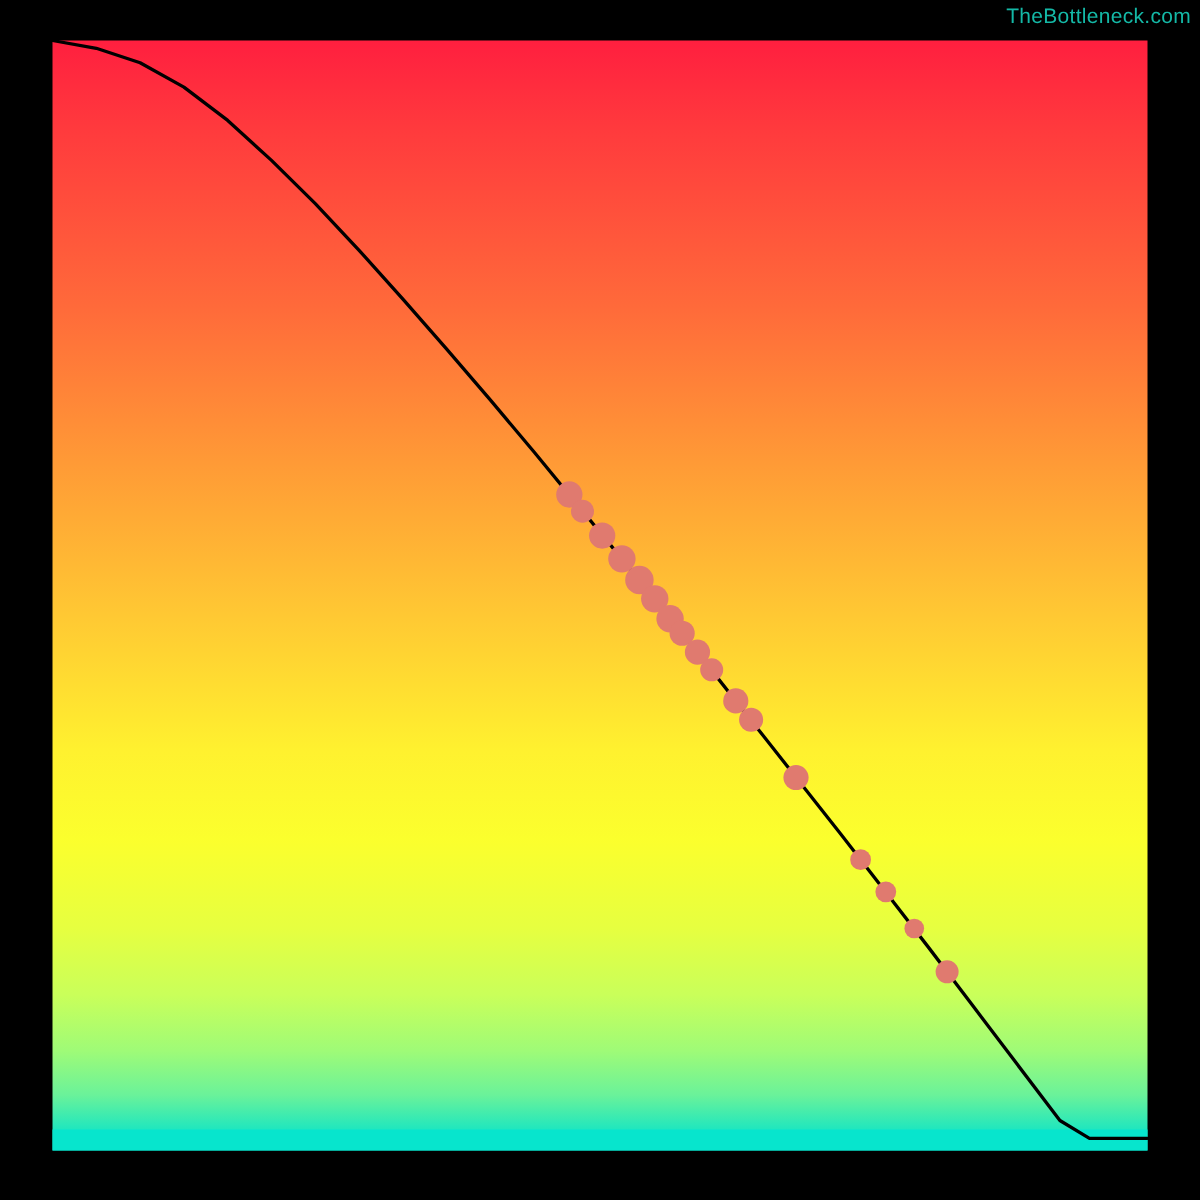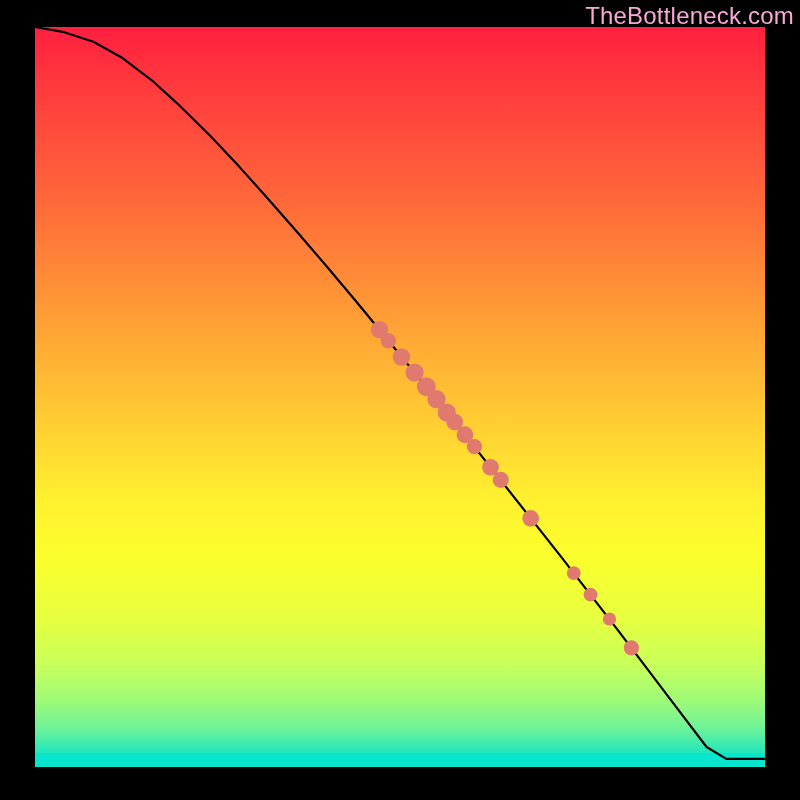--- a/index.html
+++ b/index.html
@@ -8,23 +8,23 @@
     position: relative;
     width: 800px;
     height: 800px;
     background: #000;
   }
   .watermark {
     position: absolute;
     top: 2px;
     right: 6px;
     font-family: Arial, Helvetica, sans-serif;
-    font-size: 24px;
+    font-size: 14px;
     font-weight: 500;
-    color: #f9a8d4;
+    color: #14b8a6;
     letter-spacing: 0.2px;
   }
   .plot {
     position: absolute;
     left: 35px;
     top: 27px;
     width: 730px;
     height: 740px;
     
     background: linear-gradient(to bottom,

